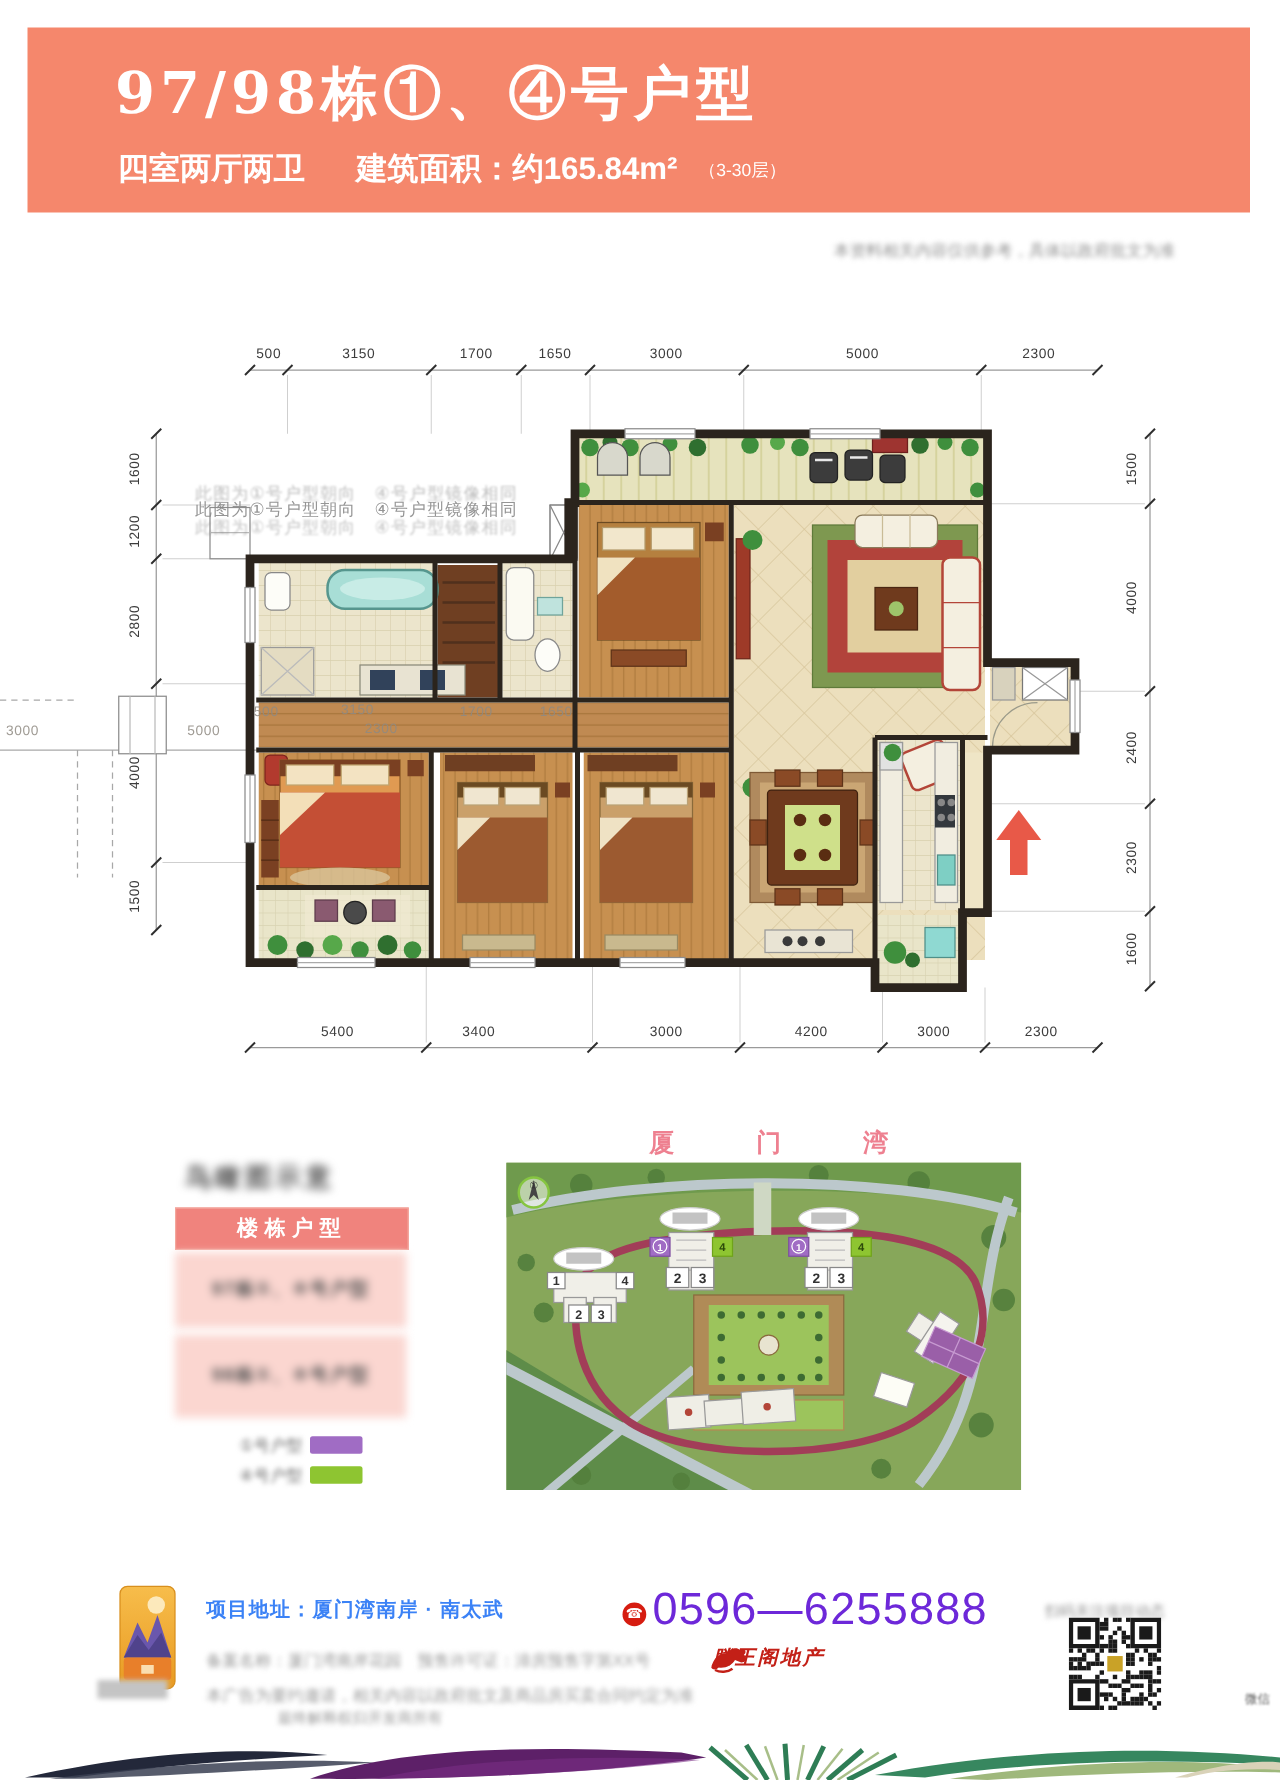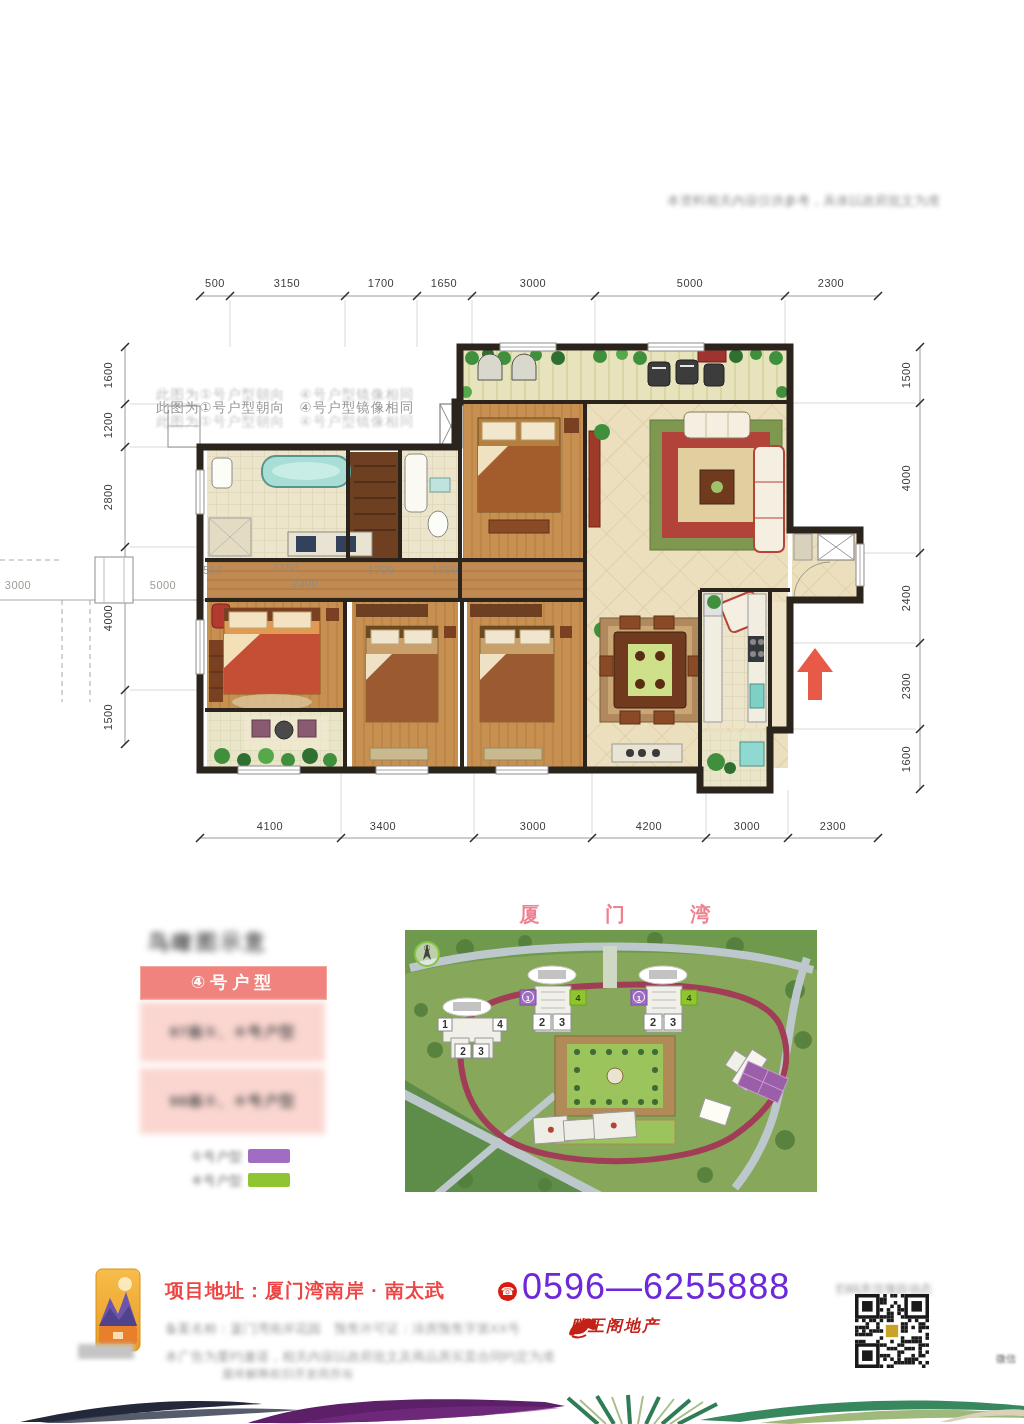--- a/index.html
+++ b/index.html
@@ -33,41 +33,49 @@
                 color:#5a5a5a;letter-spacing:3px;}
   .lg-table{position:absolute;left:140px;width:185px;text-align:center;}
   .lg-head{top:966px;height:32px;line-height:32px;background:#f0837d;color:#fff;font-size:17px;
            font-weight:bold;letter-spacing:5px;border:1px solid #f3a79d;}
   .lg-row{background:#fbd6d0;color:#555;font-size:15px;font-weight:bold;letter-spacing:1px;}
   .lg-row1{top:1002px;height:60px;line-height:60px;}
   .lg-row2{top:1068px;height:66px;line-height:66px;}
   .lg-item-label{position:absolute;left:170px;width:72px;font-size:13px;color:#6b6b6b;text-align:right;}
   .swatch{position:absolute;left:248px;width:42px;height:14px;border-radius:2px;}
   
-  .addr{position:absolute;left:165px;top:1278px;font-size:19px;font-weight:bold;color:#ef4444;
+  .addr{position:absolute;left:165px;top:1278px;font-size:16px;font-weight:bold;color:#3b82f6;
         letter-spacing:1px;}
   .phone-wrap{position:absolute;left:498px;top:1266px;display:flex;align-items:center;}
   .phone-icon{width:19px;height:19px;border-radius:50%;background:#d61c10;color:#fff;font-size:11px;
               line-height:19px;text-align:center;margin-right:5px;margin-top:8px;}
   .phone{font-size:36px;font-weight:normal;color:#6d28d9;letter-spacing:1px;}
   .f-line{position:absolute;font-size:13px;color:#9a9a9a;white-space:nowrap;overflow:hidden;}
   .brand{position:absolute;left:566px;top:1316px;display:flex;align-items:center;color:#c32017;}
   .brand-text{font-family:"DejaVu Serif",serif;font-style:italic;font-weight:bold;font-size:16px;
               letter-spacing:2px;margin-left:4px;}
   .logo-bar{position:absolute;left:78px;top:1344px;width:56px;height:15px;background:#c4c4c4;}
   .qr-caption{position:absolute;left:836px;top:1281px;width:100px;font-size:12px;color:#8f8f8f;}
   .side-note{position:absolute;left:996px;top:1352px;font-size:10px;color:#555;}
   svg{position:absolute;}
   .abs{position:absolute;}
 </style>
 </head>
 <body>
 
 <div class="page">
 
+  <div class="header">
+    <div class="h-title">97/98栋①、④号户型</div>
+    <div class="h-sub">
+      <span>四室两厅两卫</span><span class="gap"></span>
+      <span>建筑面积：约165.84m²</span>
+      <span class="h-note">（3-30层）</span>
+    </div>
+  </div>
 
   <div class="top-note blur2">本资料相关内容仅供参考，具体以政府批文为准</div>
 
   <svg class="abs" style="left:0;top:260px;" width="1024" height="600" viewBox="0 260 1024 600">
     <defs>
       <pattern id="tile" width="26" height="26" patternUnits="userSpaceOnUse" patternTransform="rotate(45)">
         <rect width="26" height="26" fill="#ecdfbd"></rect>
         <path d="M0 0H26M0 0V26" stroke="#d8c69c" stroke-width="1.2" fill="none"></path>
       </pattern>
       <pattern id="wood" width="18" height="18" patternUnits="userSpaceOnUse">
@@ -396,21 +404,21 @@
   </svg>
 
   <span class="dim" style="left:215px;top:283px">500</span>
   <span class="dim" style="left:287px;top:283px">3150</span>
   <span class="dim" style="left:381px;top:283px">1700</span>
   <span class="dim" style="left:444px;top:283px">1650</span>
   <span class="dim" style="left:533px;top:283px">3000</span>
   <span class="dim" style="left:690px;top:283px">5000</span>
   <span class="dim" style="left:831px;top:283px">2300</span>
 
-  <span class="dim" style="left:270px;top:826px">4100</span>
+  <span class="dim" style="left:270px;top:826px">5400</span>
   <span class="dim" style="left:383px;top:826px">3400</span>
   <span class="dim" style="left:533px;top:826px">3000</span>
   <span class="dim" style="left:649px;top:826px">4200</span>
   <span class="dim" style="left:747px;top:826px">3000</span>
   <span class="dim" style="left:833px;top:826px">2300</span>
 
   <span class="dim dimv" style="left:108px;top:375px">1600</span>
   <span class="dim dimv" style="left:108px;top:425px">1200</span>
   <span class="dim dimv" style="left:108px;top:497px">2800</span>
   <span class="dim dimv" style="left:108px;top:618px">4000</span>
@@ -432,21 +440,21 @@
 
   <div class="orient-note">
     <div class="blur1" style="top:0;opacity:.55">此图为①号户型朝向　④号户型镜像相同</div>
     <div style="top:13px;opacity:.9">此图为①号户型朝向　④号户型镜像相同</div>
     <div class="blur1" style="top:27px;opacity:.5">此图为①号户型朝向　④号户型镜像相同</div>
   </div>
 
   <div class="bay-title">厦 门 湾</div>
 
   <div class="legend-title blur3">鸟瞰图示意</div>
-  <div class="lg-table lg-head abs">④号户型</div>
+  <div class="lg-table lg-head abs">楼栋户型</div>
   <div class="lg-table lg-row lg-row1 abs blur3">97栋①、④号户型</div>
   <div class="lg-table lg-row lg-row2 abs blur3">98栋①、④号户型</div>
   <div class="lg-item-label blur2" style="top:1148px">①号户型</div>
   <div class="swatch" style="top:1149px;background:#a06cc4"></div>
   <div class="lg-item-label blur2" style="top:1172px">④号户型</div>
   <div class="swatch" style="top:1173px;background:#8ec531"></div>
 
   <svg class="abs" style="left:405px;top:930px" width="412" height="262" viewBox="0 0 412 262">
     <rect width="412" height="262" fill="#87a75a"></rect>
     <path d="M0,150L185,262H0Z" fill="#5e8c49"></path>

